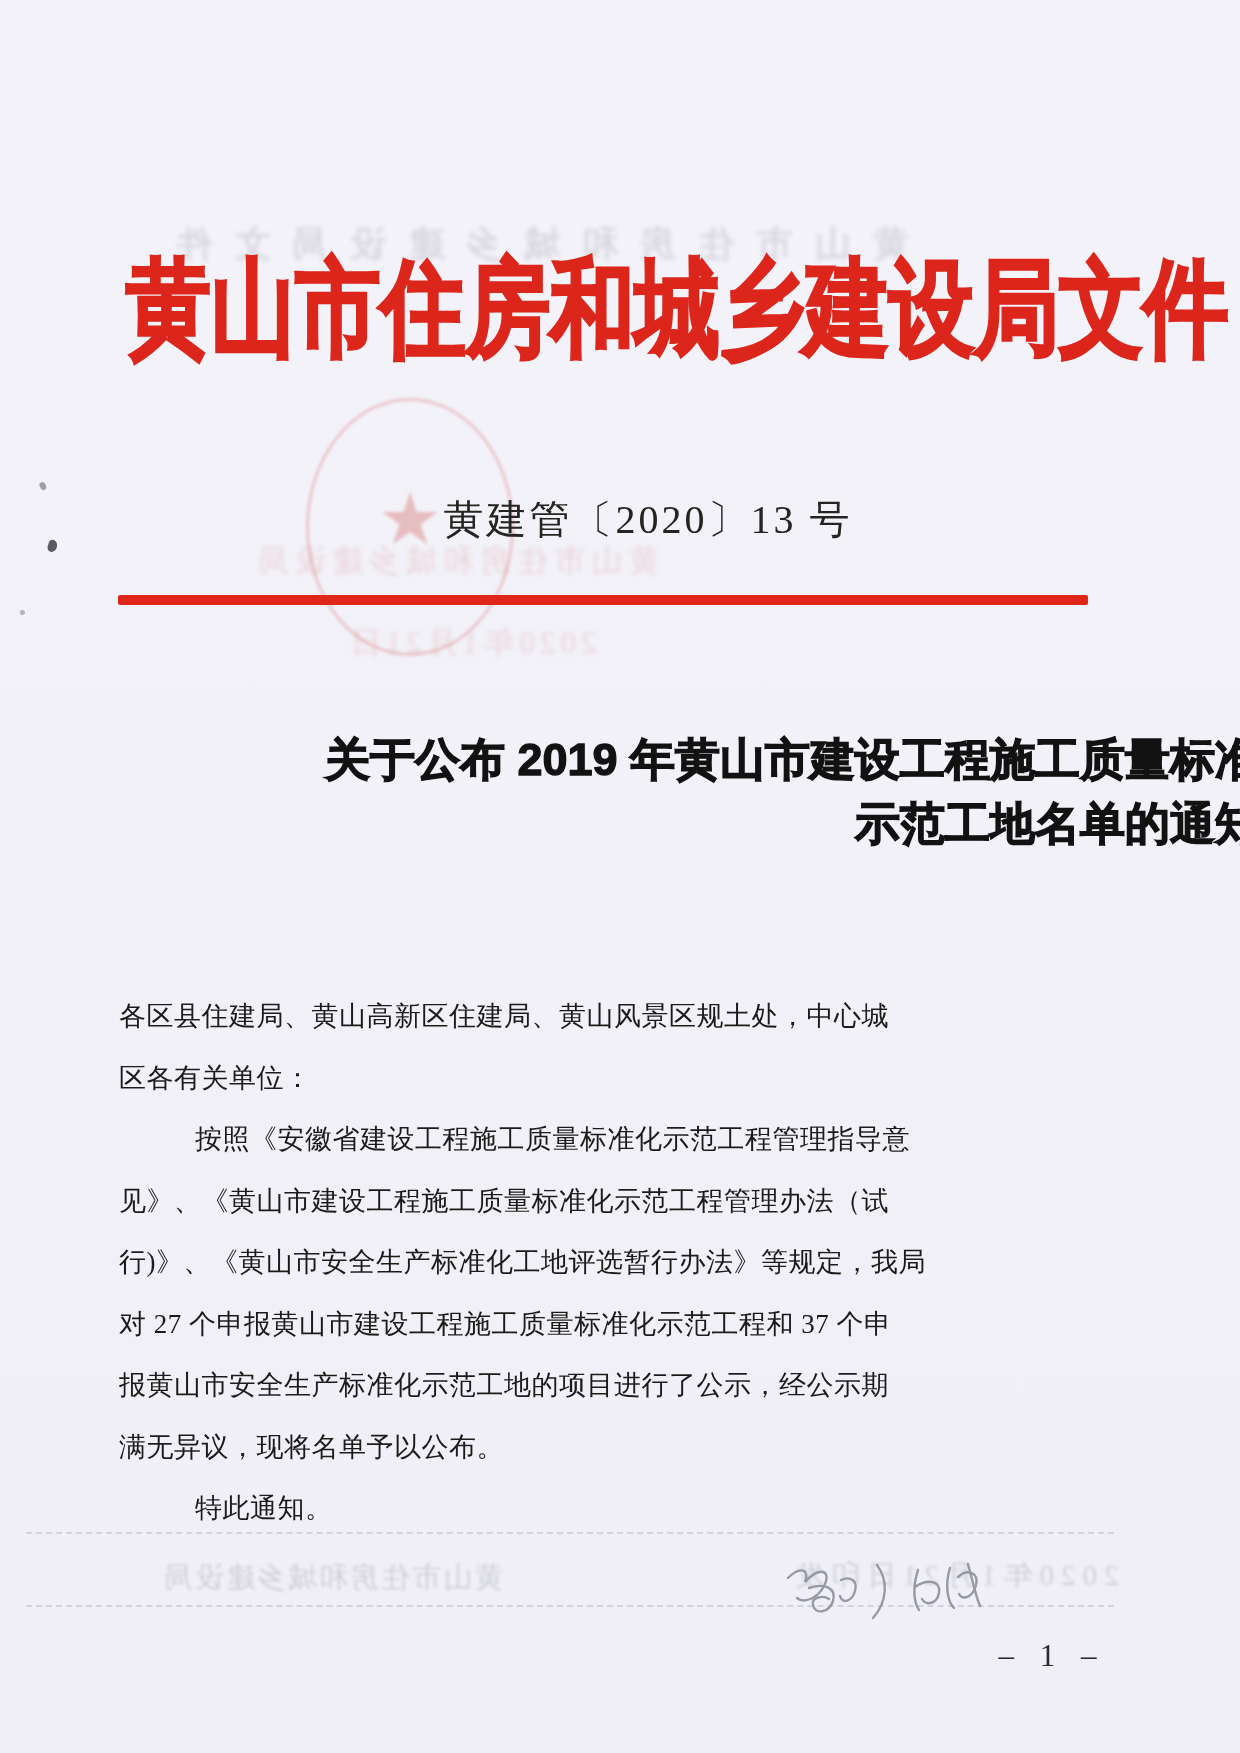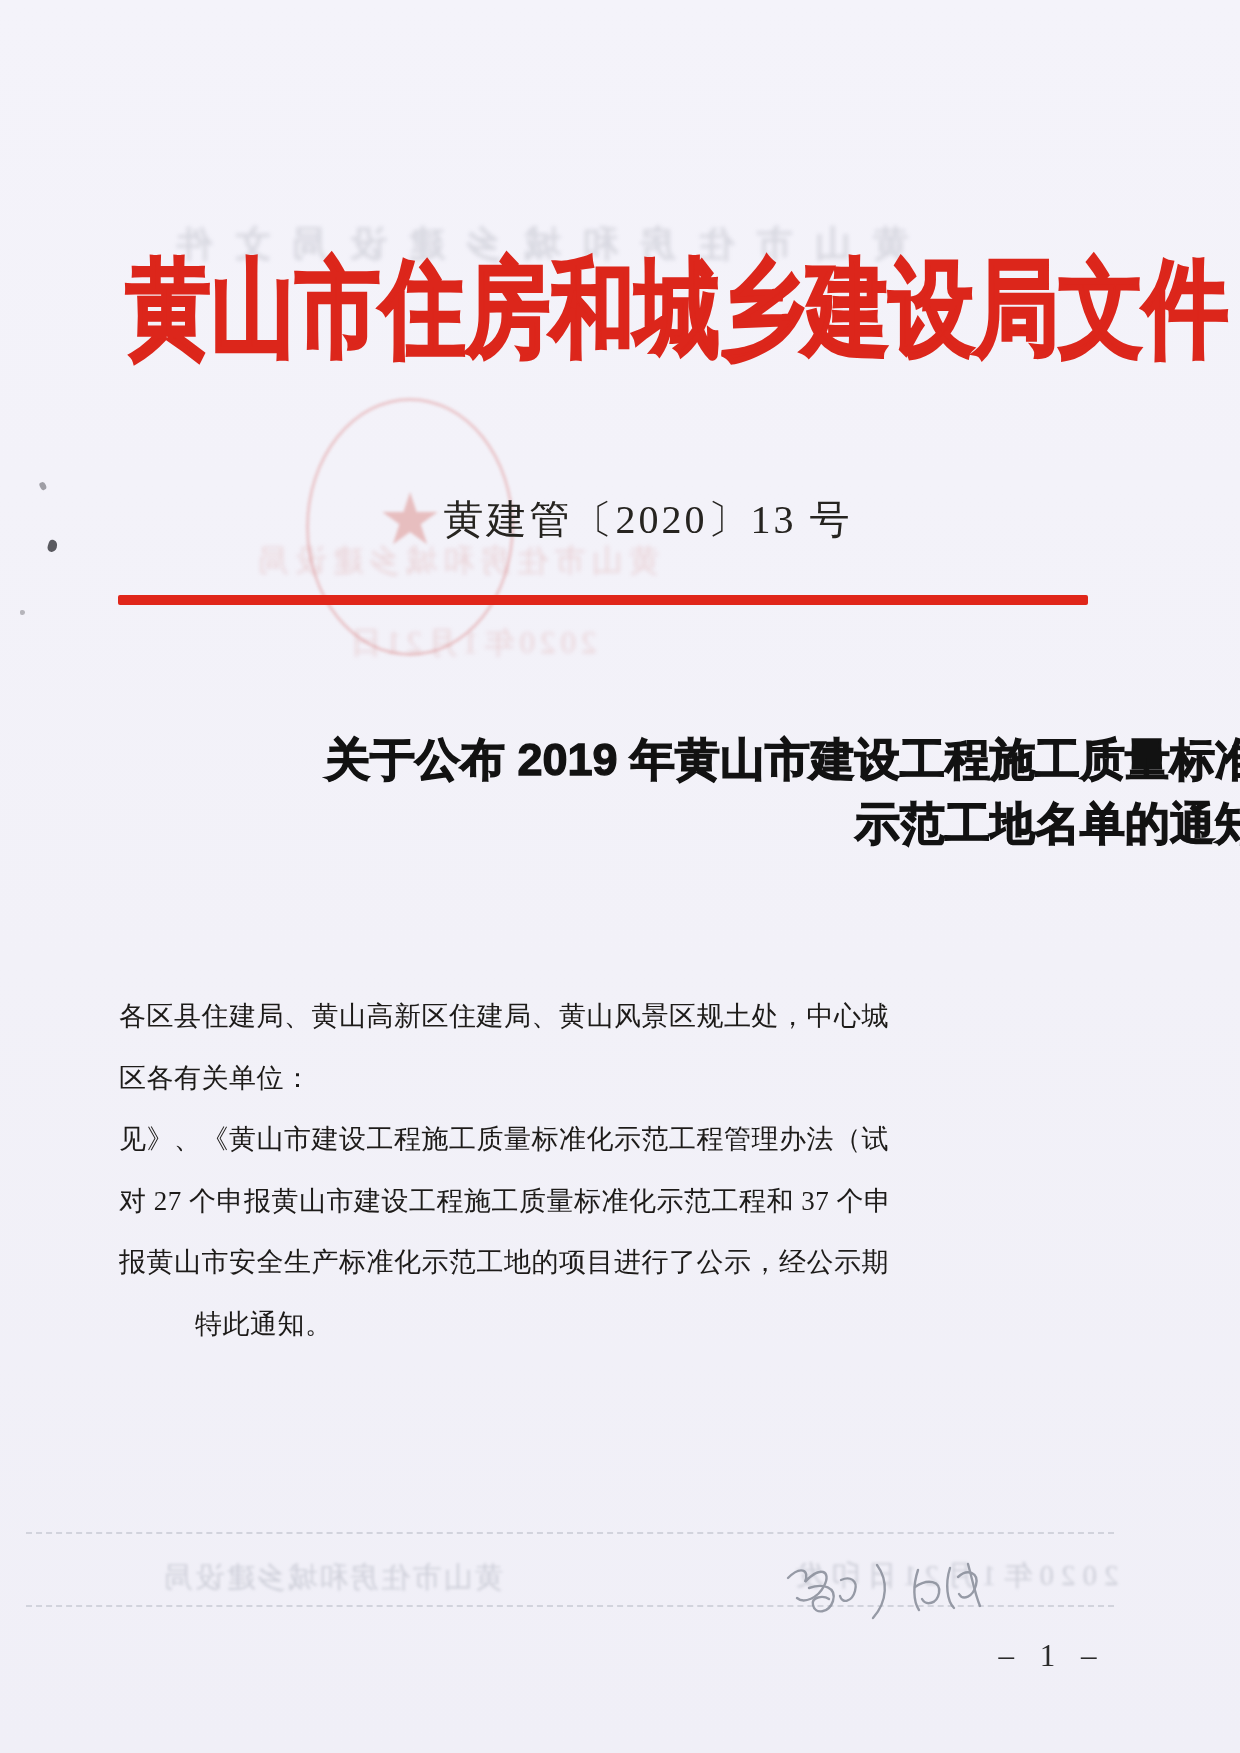--- a/index.html
+++ b/index.html
@@ -105,23 +105,26 @@
   <div class="red-rule"></div>
 
   <div class="doc-title">
     <div class="t-line">关于公布 2019 年黄山市建设工程施工质量标准</div>
     <div class="t-line">示范工地名单的通知</div>
   </div>
 
   <div class="body-block">
     <div class="body-line">各区县住建局、黄山高新区住建局、黄山风景区规土处，中心城</div>
     <div class="body-line">区各有关单位：</div>
+    <div class="body-line indent">按照《安徽省建设工程施工质量标准化示范工程管理指导意</div>
     <div class="body-line">见》、《黄山市建设工程施工质量标准化示范工程管理办法（试</div>
+    <div class="body-line">行)》、《黄山市安全生产标准化工地评选暂行办法》等规定，我局</div>
     <div class="body-line">对 27 个申报黄山市建设工程施工质量标准化示范工程和 37 个申</div>
     <div class="body-line">报黄山市安全生产标准化示范工地的项目进行了公示，经公示期</div>
+    <div class="body-line">满无异议，现将名单予以公布。</div>
     <div class="body-line indent">特此通知。</div>
   </div>
 
   <div class="bleed-rule bleed-rule-1"></div>
   <div class="bleed-rule bleed-rule-2"></div>
   <div class="bleed bleed-footer-left">黄山市住房和城乡建设局</div>
   <div class="bleed bleed-footer-right">2020年1月21日印发</div>
 
   <svg class="handwriting" viewBox="0 0 230 75" xmlns="http://www.w3.org/2000/svg">
     <g fill="none" stroke="#878c98" stroke-width="2.4" stroke-linecap="round" opacity="0.85">

